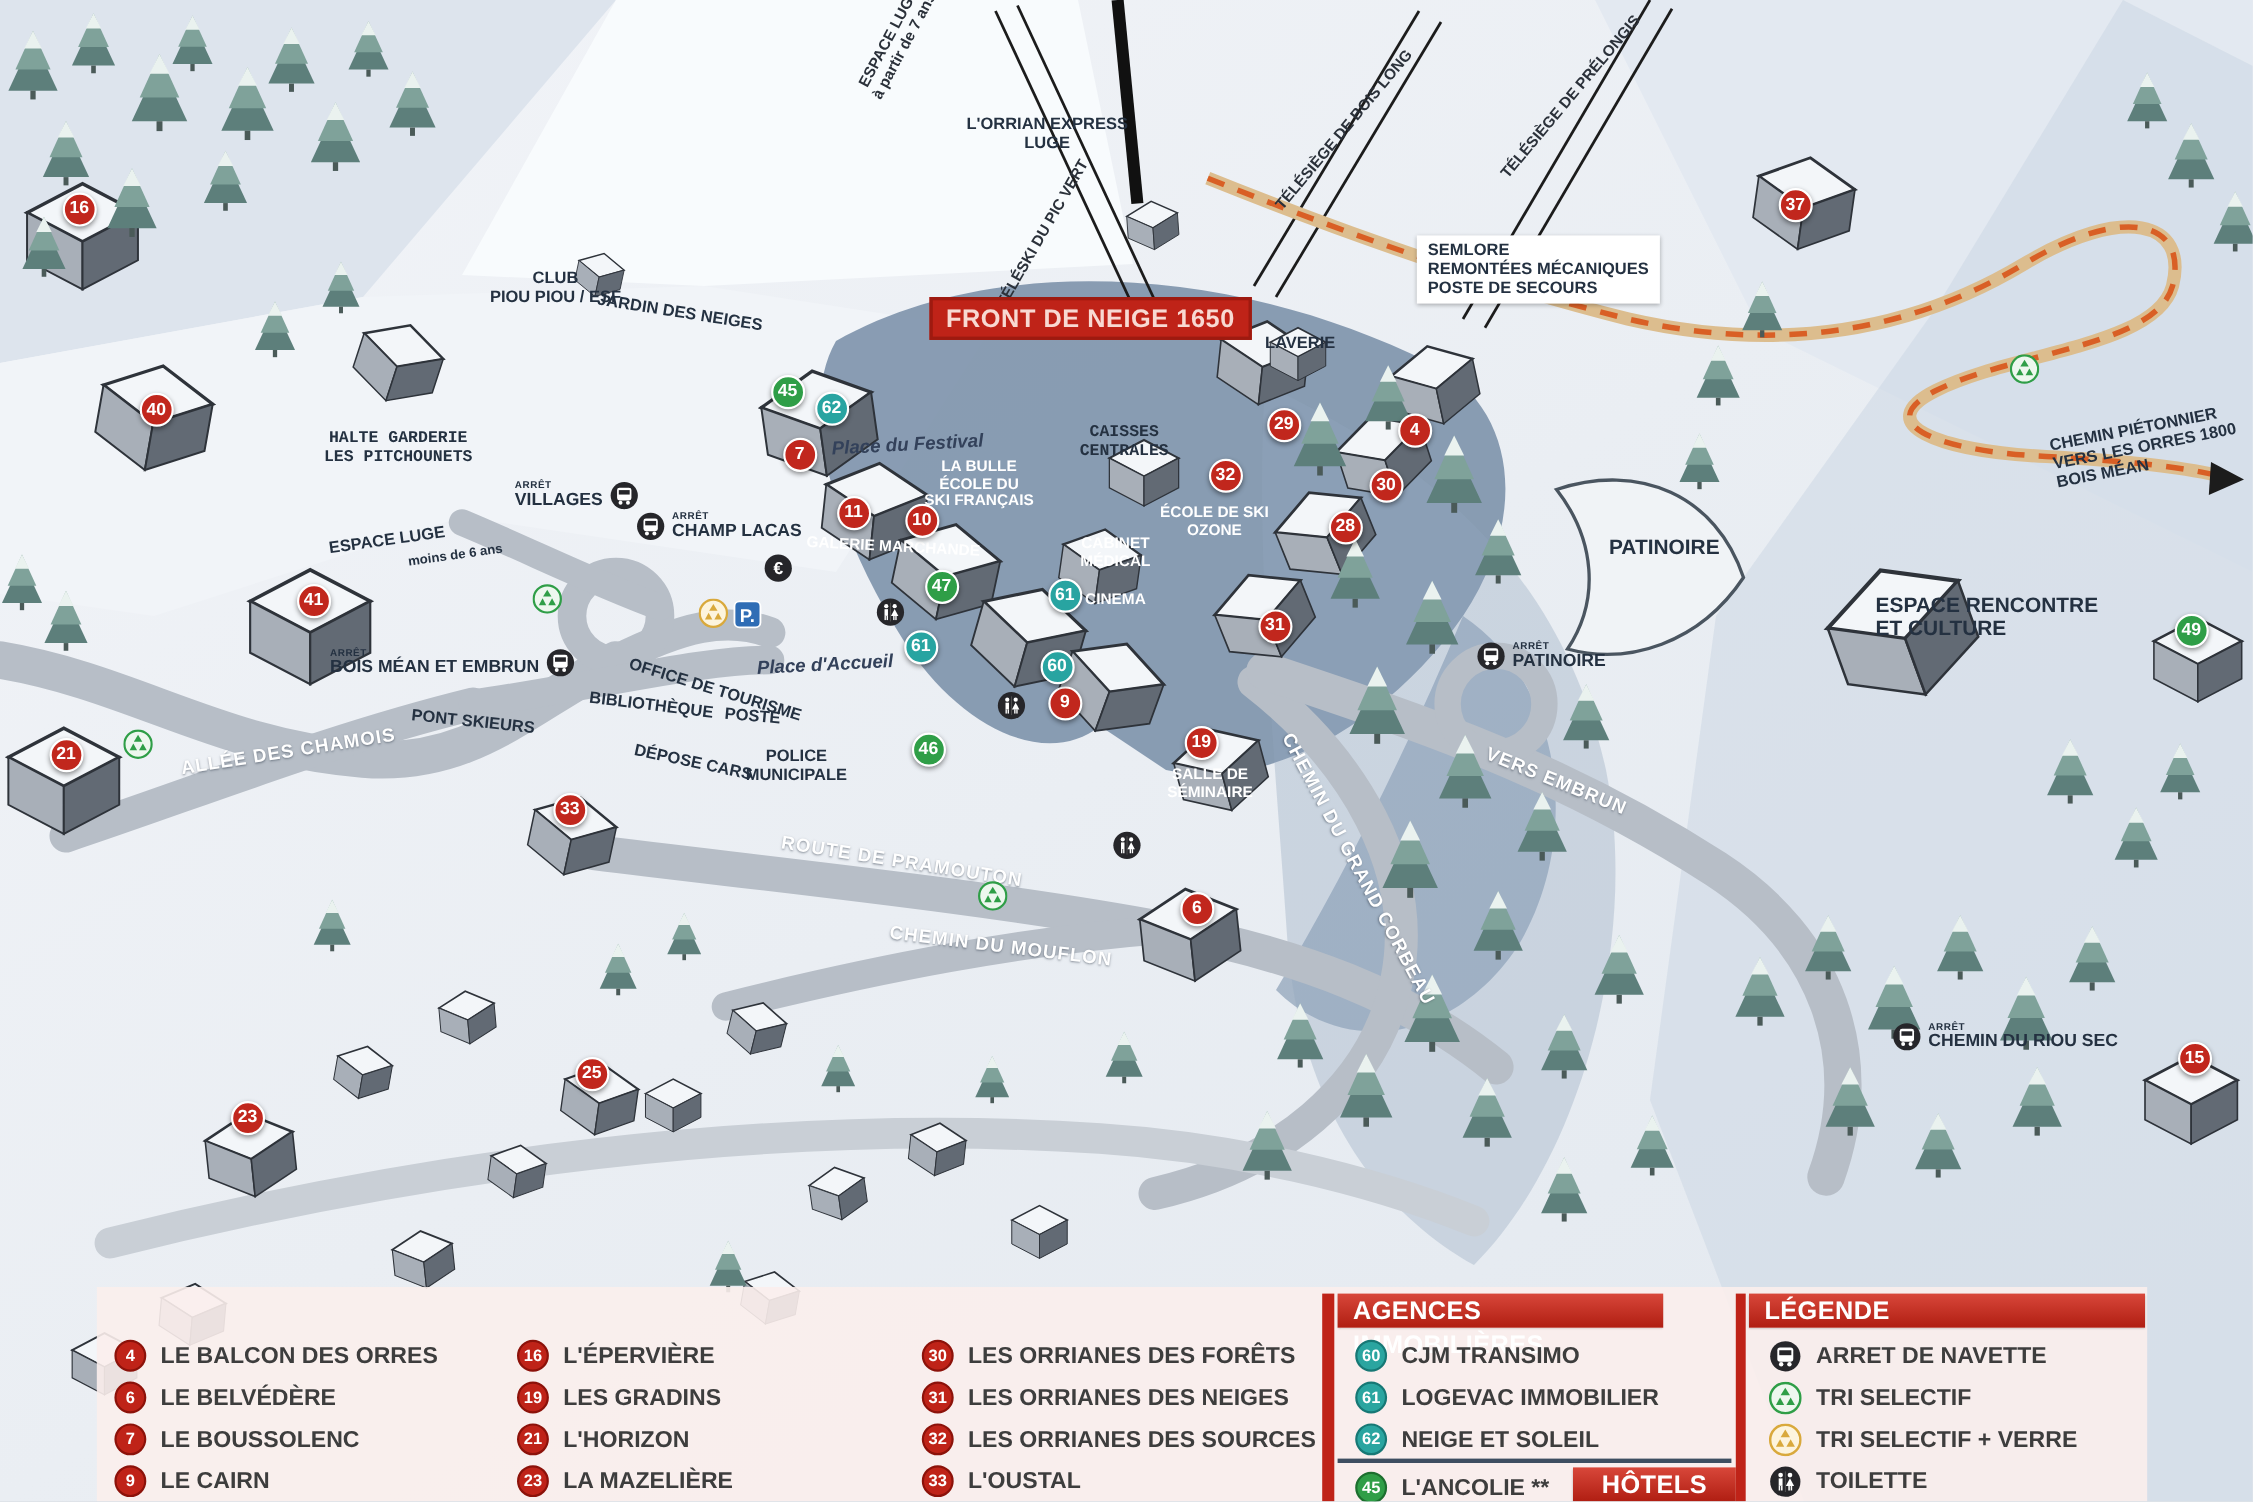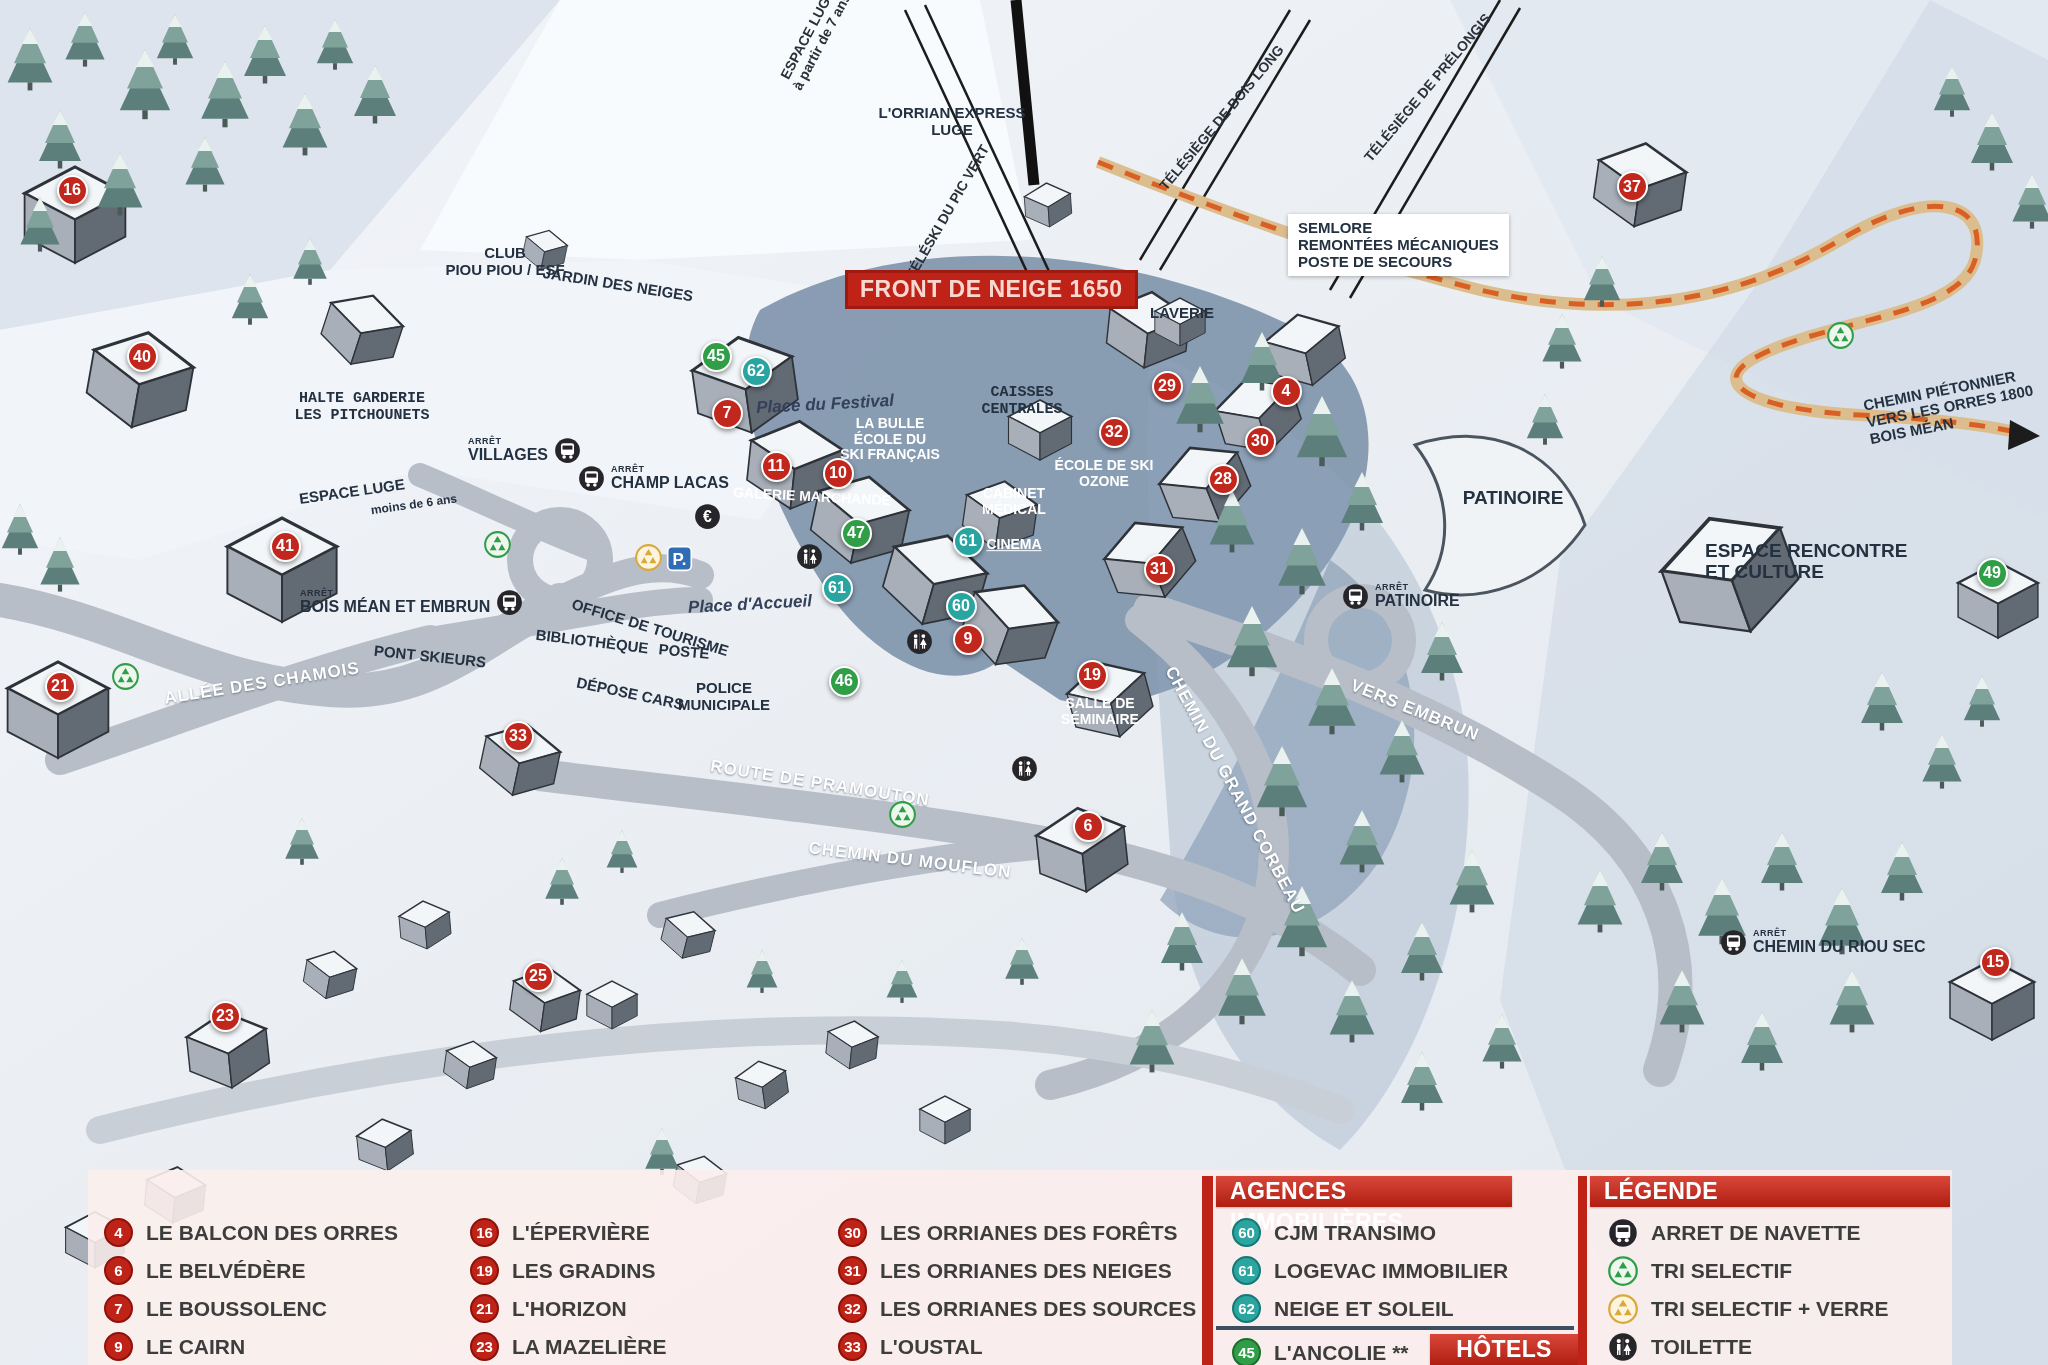--- a/index.html
+++ b/index.html
@@ -308,21 +308,21 @@
         <span class="ln">LAVERIE</span>
       </div>
       <div class="lbl poi-white-sm" style="left: 1104px; top: 474px; transform: translate(-50%, -50%) rotate(0deg);">
         <span class="ln">ÉCOLE DE SKI</span>
         <span class="ln">OZONE</span>
       </div>
       <div class="lbl poi-white-sm" style="left: 1014px; top: 502px; transform: translate(-50%, -50%) rotate(0deg);">
         <span class="ln">CABINET</span>
         <span class="ln">MÉDICAL</span>
       </div>
-      <div class="lbl poi-white-sm" style="left: 1014px; top: 545px; transform: translate(-50%, -50%) rotate(0deg); text-decoration: underline;">
+      <div class="lbl poi-white-sm" style="left: 1014px; top: 545px; transform: translate(-50%, -50%) rotate(0deg);">
         <span class="ln">CINEMA</span>
       </div>
       <div class="lbl box" style="left: 1288px; top: 214px; text-align: left; transform-origin: left top; transform: rotate(0deg);">
         <span class="ln">SEMLORE</span>
         <span class="ln">REMONTÉES MÉCANIQUES</span>
         <span class="ln">POSTE DE SECOURS</span>
       </div>
       <div class="lbl poi" style="left: 1513px; top: 498px; transform: translate(-50%, -50%) rotate(0deg);">
         <span class="ln">PATINOIRE</span>
       </div>
@@ -545,21 +545,21 @@
           </svg>
         </span>
         <span class="tx">
           <span class="ar">ARRÊT</span>
           <span class="nm">CHEMIN DU RIOU SEC</span>
         </span>
       </div>
     </div>
   <div id="markers-layer">
       <div class="mk mk-res" style="left: 56.5px; top: 174.5px;">16</div>
-      <div class="mk mk-res" style="left: 126.5px; top: 341px;">40</div>
+      <div class="mk mk-res" style="left: 126.5px; top: 357px;">40</div>
       <div class="mk mk-res" style="left: 269.5px; top: 530.5px;">41</div>
       <div class="mk mk-res" style="left: 44.5px; top: 670.5px;">21</div>
       <div class="mk mk-res" style="left: 502.5px; top: 720.5px;">33</div>
       <div class="mk mk-res" style="left: 209.5px; top: 1000.5px;">23</div>
       <div class="mk mk-res" style="left: 522.5px; top: 960.5px;">25</div>
       <div class="mk mk-res" style="left: 711.5px; top: 397.5px;">7</div>
       <div class="mk mk-res" style="left: 760.5px; top: 450.5px;">11</div>
       <div class="mk mk-res" style="left: 822.5px; top: 457.5px;">10</div>
       <div class="mk mk-res" style="left: 952.5px; top: 623.5px;">9</div>
       <div class="mk mk-res" style="left: 1151.5px; top: 370.5px;">29</div>

